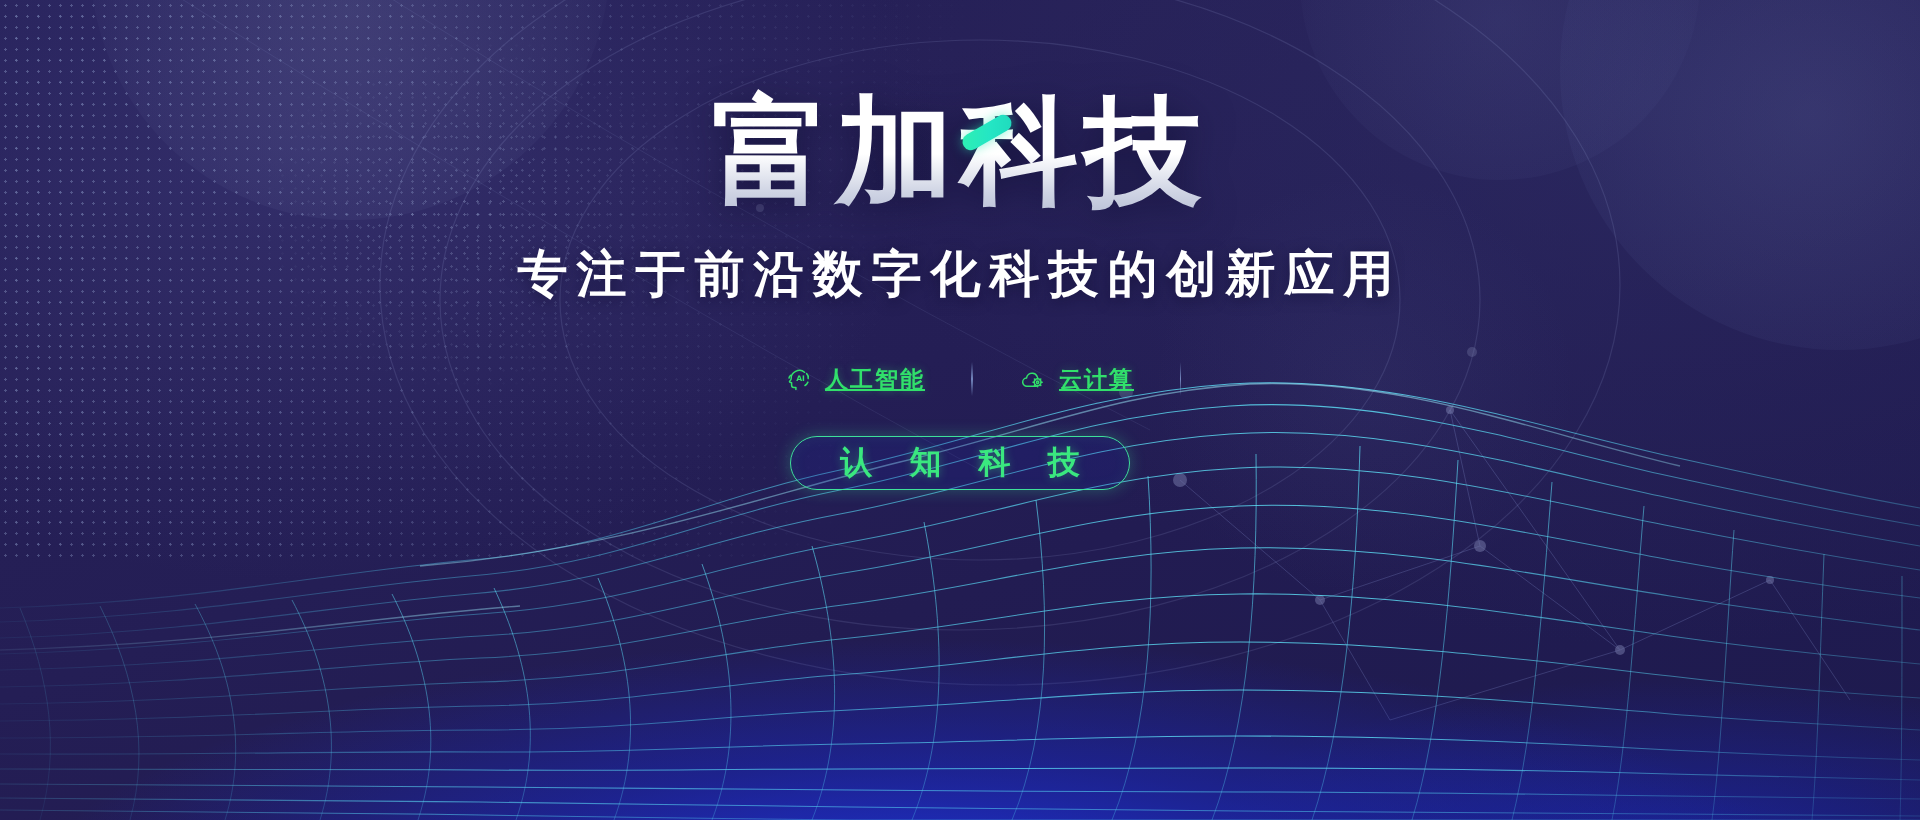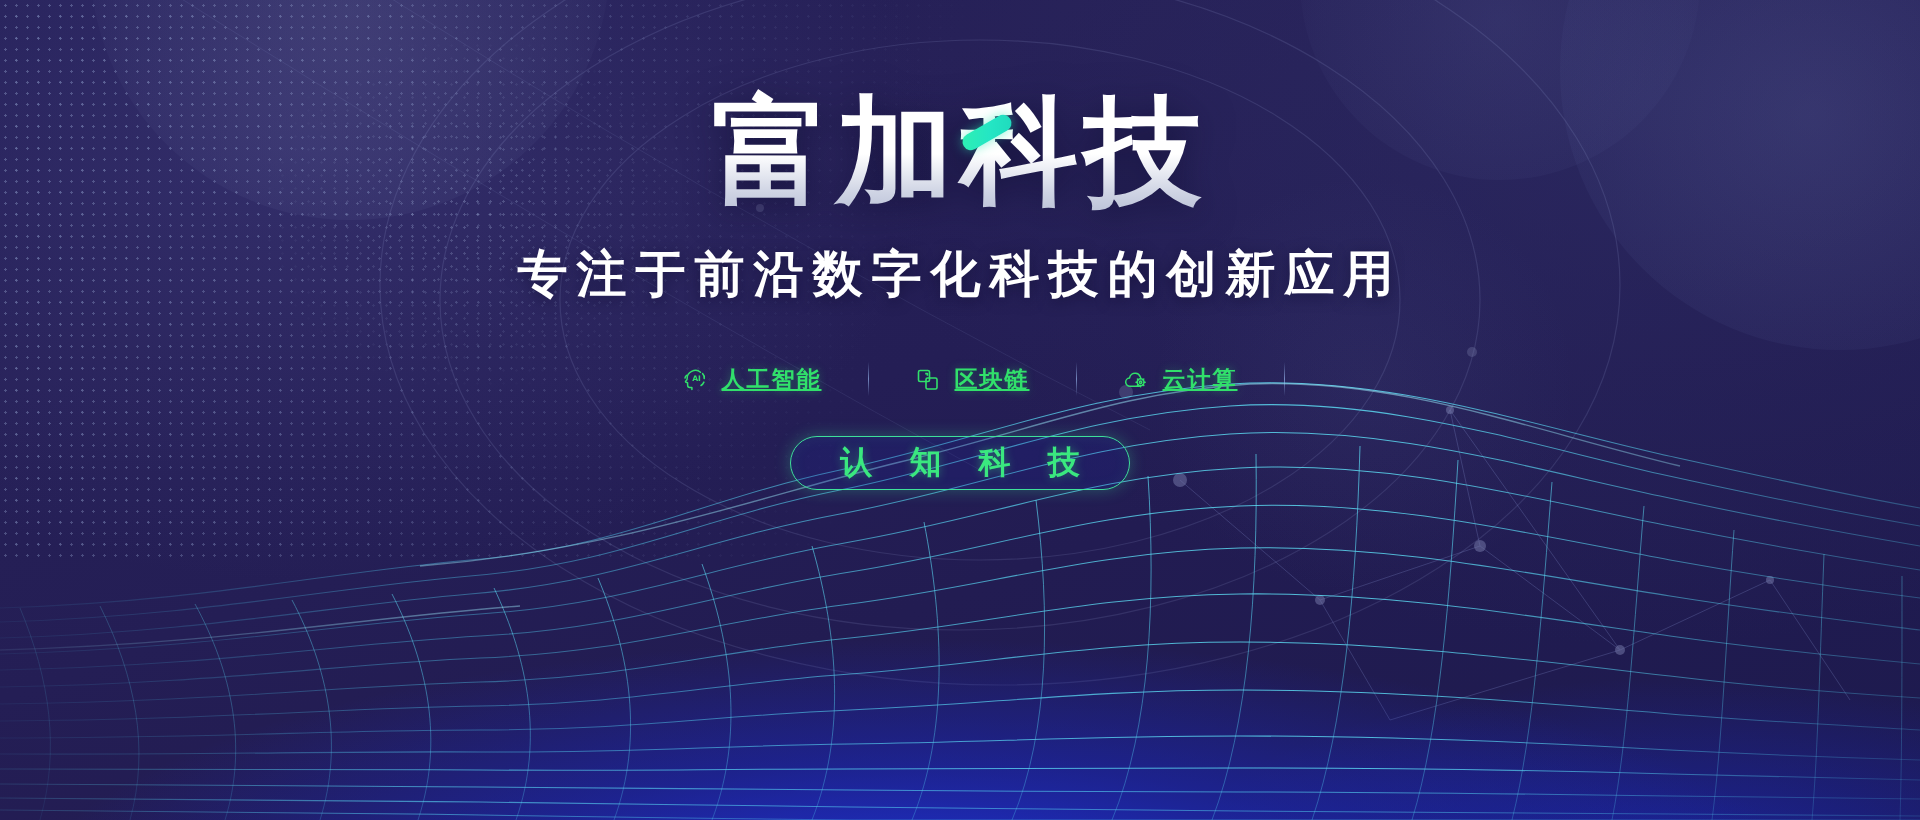--- a/index.html
+++ b/index.html
@@ -309,30 +309,20 @@
             <path d="M20.6 6.6c1.5 1.5 1.9 3.4 1.6 5"></path>
             <path d="M21.9 15.1c-.6 1.4-1.6 2.6-2.9 3.4"></path>
             <text x="10.2" y="14.4" font-family="DejaVu Sans, sans-serif" font-size="7.6" font-weight="bold" fill="#31e06b" stroke="none">AI</text>
           </svg>
         </span>
         <span class="tag-label">人工智能</span>
       </div>
 
       <div class="tag-divider"></div>
 
-      <div class="tag">
-        <span class="tag-icon">
-          <svg width="26" height="26" viewBox="0 0 26 26" fill="none" stroke="#31e06b" stroke-width="1.6" stroke-linejoin="round">
-            <rect x="3.5" y="3.5" width="11" height="11" rx="1.6"></rect>
-            <rect x="11" y="11" width="11" height="11" rx="1.6"></rect>
-            <path d="M10.2 6.6h2.2v2.2"></path>
-          </svg>
-        </span>
-        <span class="tag-label">区块链</span>
-      </div>
 
       <div class="tag-divider"></div>
 
       <div class="tag">
         <span class="tag-icon">
           <svg width="26" height="26" viewBox="0 0 26 26" fill="none" stroke="#31e06b" stroke-width="1.5" stroke-linecap="round" stroke-linejoin="round">
             <path d="M16.4 19.2H7.1A4.1 4.1 0 0 1 6.5 11c.6-3 3.2-5 6.1-4.7 2.1.2 3.8 1.5 4.6 3.3"></path>
             <circle cx="17.6" cy="15.2" r="3.4"></circle>
             <circle cx="17.6" cy="15.2" r="1.2"></circle>
             <path d="M17.6 10.6v1.2M17.6 18.6v1.2M13 15.2h1.2M21 15.2h1.2M14.4 12l.85.85M19.95 17.55l.85.85M20.8 12l-.85.85M15.25 17.55l-.85.85"></path>

